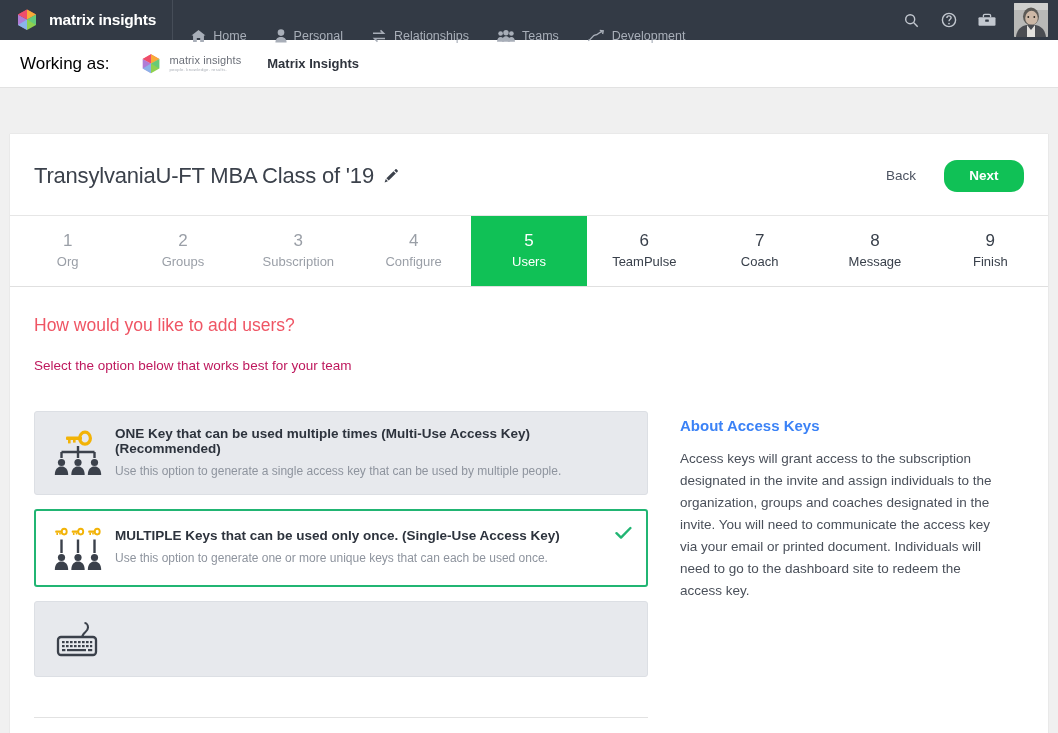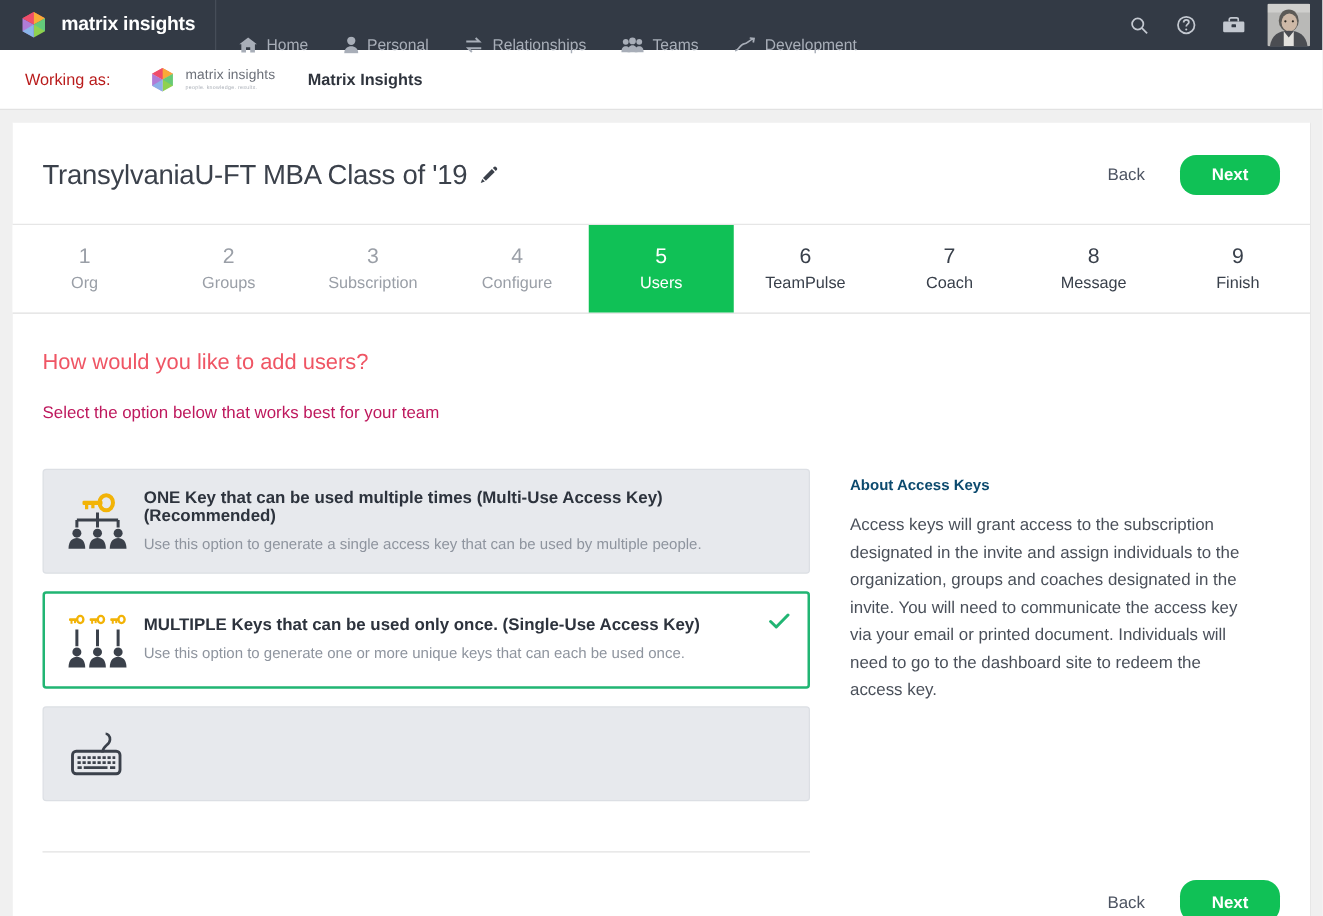--- a/index.html
+++ b/index.html
@@ -72,21 +72,21 @@
   
   .workingbar {
     height: 48px;
     background: #ffffff;
     display: flex;
     align-items: center;
     padding-left: 20px;
     border-bottom: 1px solid #e2e2e2;
   }
   .working-label {
-    color: #b91c1c; font-size: 13px;
+    color: #000000; font-size: 17px;
     margin-right: 30px;
   }
   .org-logo { display: flex; align-items: center; gap: 6px; }
   .org-mark { width: 24px; height: 24px; position: relative; }
   .org-wordmark { display: flex; flex-direction: column; line-height: 1; }
   .org-wordmark-main {
     font-size: 11px; color: #6c7079; letter-spacing: 0.1px;
   }
   .org-wordmark-sub {
     font-size: 4.2px; color: #a9aeb6; letter-spacing: 0.25px;
@@ -102,20 +102,21 @@
   .card {
     background: #ffffff;
     margin: 0 10px;
     min-height: 640px;
     box-shadow: 0 0 1px rgba(0,0,0,0.18);
   }
 
   .title-row {
     display: flex; align-items: center;
     padding: 24px 24px 22px 24px;
+    margin-top: 36px;
   }
   .page-title {
     font-size: 22px; color: #3b414b; font-weight: normal;
     letter-spacing: -0.2px;
   }
   .edit-icon {
     margin-left: 10px; color: #3b414b; cursor: pointer;
     display: flex; align-items: center;
   }
   .title-actions {
@@ -199,21 +200,21 @@
     font-size: 13.5px; font-weight: bold; color: #2d333d;
     margin-bottom: 7px;
   }
   .opt-desc { font-size: 12px; color: #8e949e; line-height: 1.45; }
   .opt-check {
     position: absolute; right: 14px; top: 14px;
     color: #21b573; font-size: 17px; font-weight: bold;
   }
 
   .about-title {
-    font-size: 12px; font-weight: bold; color: #0c4a6e;
+    font-size: 15px; font-weight: bold; color: #3b82f6;
     margin-bottom: 14px;
   }
   .about-body {
     font-size: 13.5px; color: #4a505a; line-height: 1.64;
   }
 
   .divider {
     height: 1px; background: #e2e2e2;
     width: 614px; margin: 26px 0 0 24px;
   }

